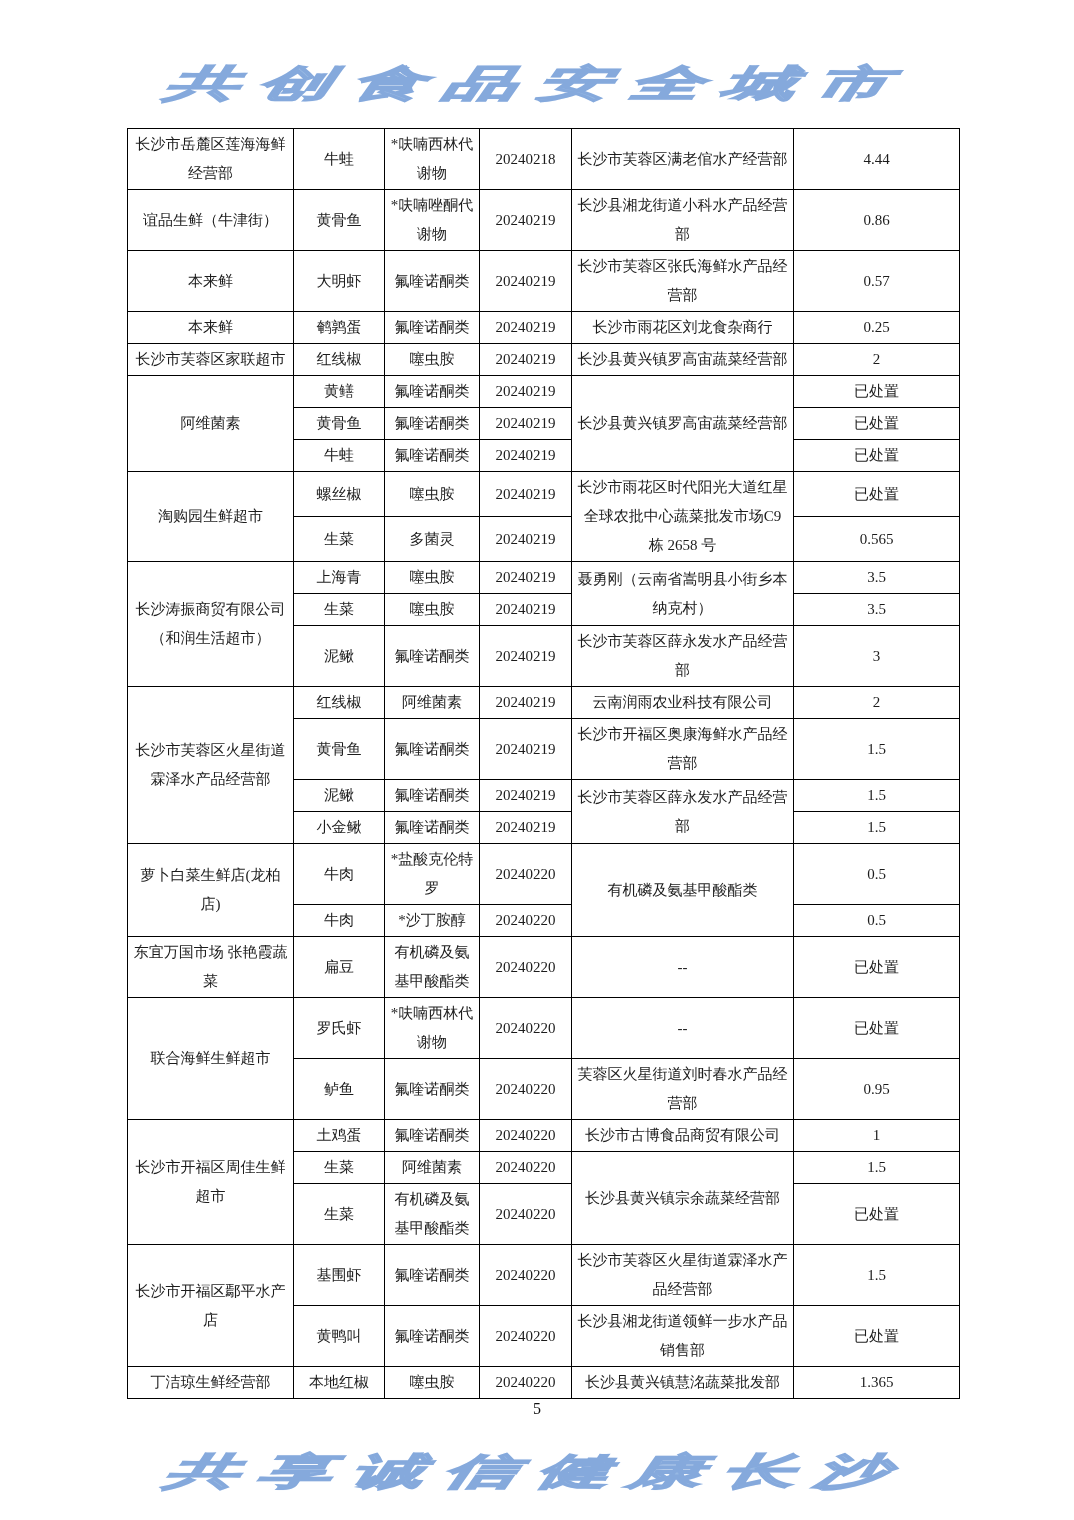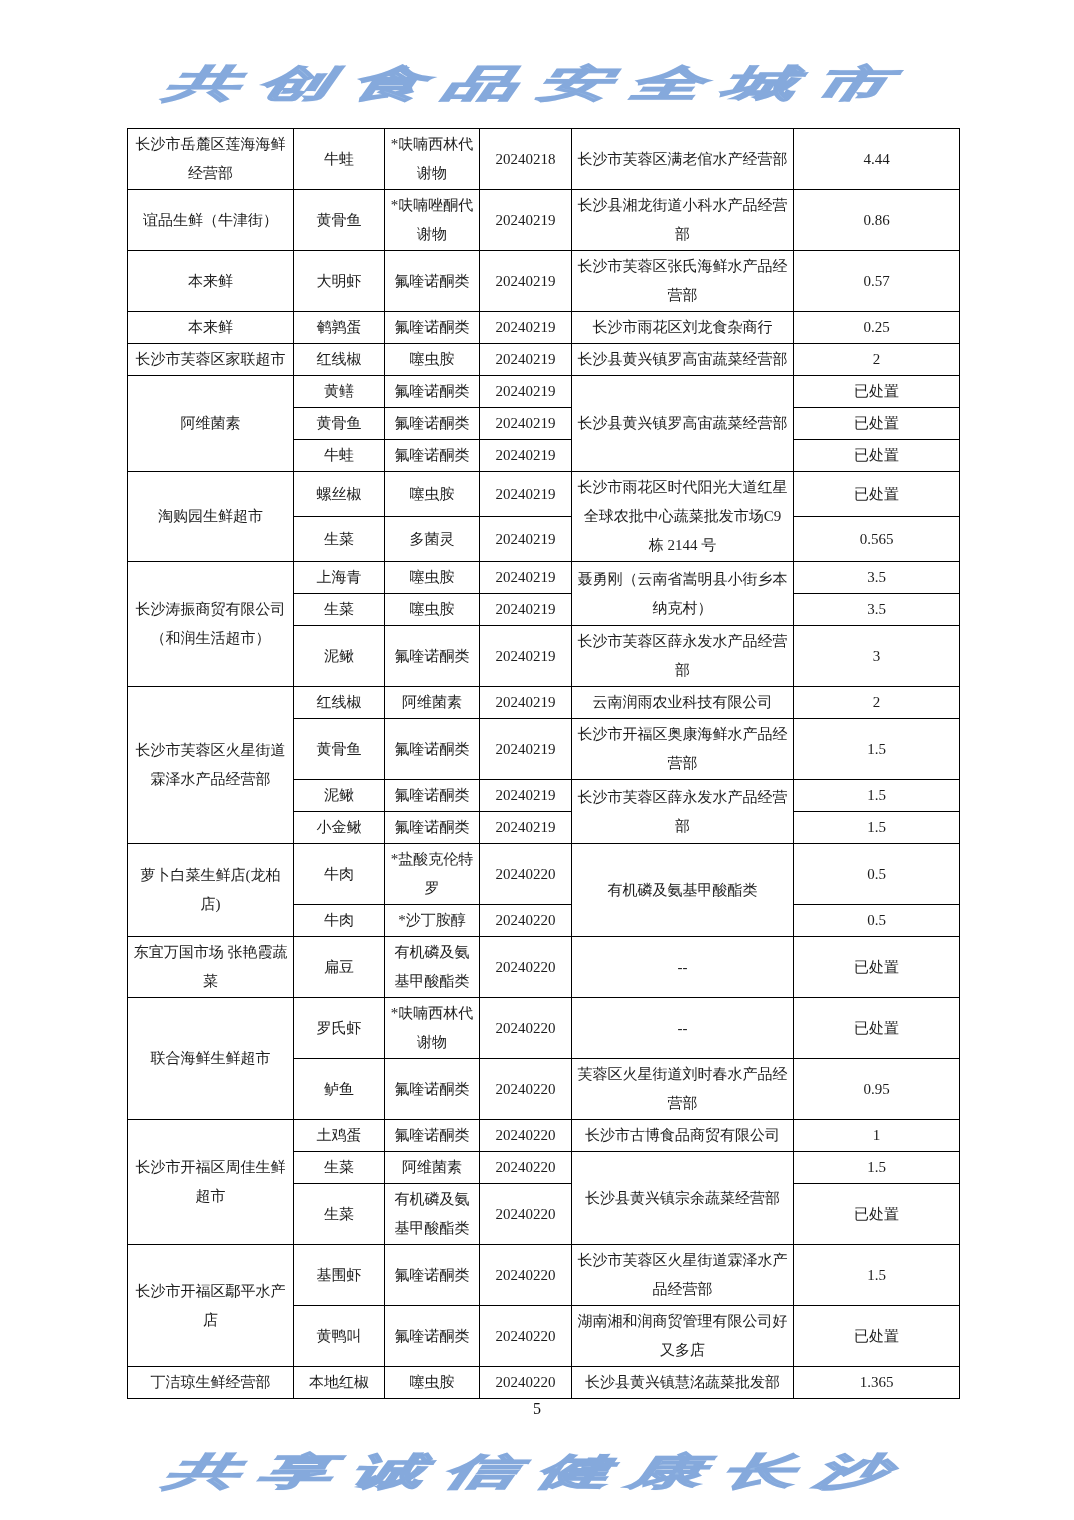--- a/index.html
+++ b/index.html
@@ -128,21 +128,21 @@
             <td>牛蛙</td>
             <td>氟喹诺酮类</td>
             <td>20240219</td>
             <td>已处置</td>
           </tr>
           <tr>
             <td rowspan="2">淘购园生鲜超市</td>
             <td>螺丝椒</td>
             <td>噻虫胺</td>
             <td>20240219</td>
-            <td rowspan="2">长沙市雨花区时代阳光大道红星全球农批中心蔬菜批发市场C9 栋 2144 号</td>
+            <td rowspan="2">长沙市雨花区时代阳光大道红星全球农批中心蔬菜批发市场C9 栋 2658 号</td>
             <td>已处置</td>
           </tr>
           <tr>
             <td>生菜</td>
             <td>多菌灵</td>
             <td>20240219</td>
             <td>0.565</td>
           </tr>
           <tr>
             <td rowspan="3">长沙涛振商贸有限公司（和润生活超市）</td>
@@ -256,21 +256,21 @@
             <td>基围虾</td>
             <td>氟喹诺酮类</td>
             <td>20240220</td>
             <td>长沙市芙蓉区火星街道霖泽水产品经营部</td>
             <td>1.5</td>
           </tr>
           <tr>
             <td>黄鸭叫</td>
             <td>氟喹诺酮类</td>
             <td>20240220</td>
-            <td>湖南湘和润商贸管理有限公司好又多店</td>
+            <td>长沙县湘龙街道领鲜一步水产品销售部</td>
             <td>已处置</td>
           </tr>
           <tr>
             <td>丁洁琼生鲜经营部</td>
             <td>本地红椒</td>
             <td>噻虫胺</td>
             <td>20240220</td>
             <td>长沙县黄兴镇慧洺蔬菜批发部</td>
             <td>1.365</td>
           </tr>

